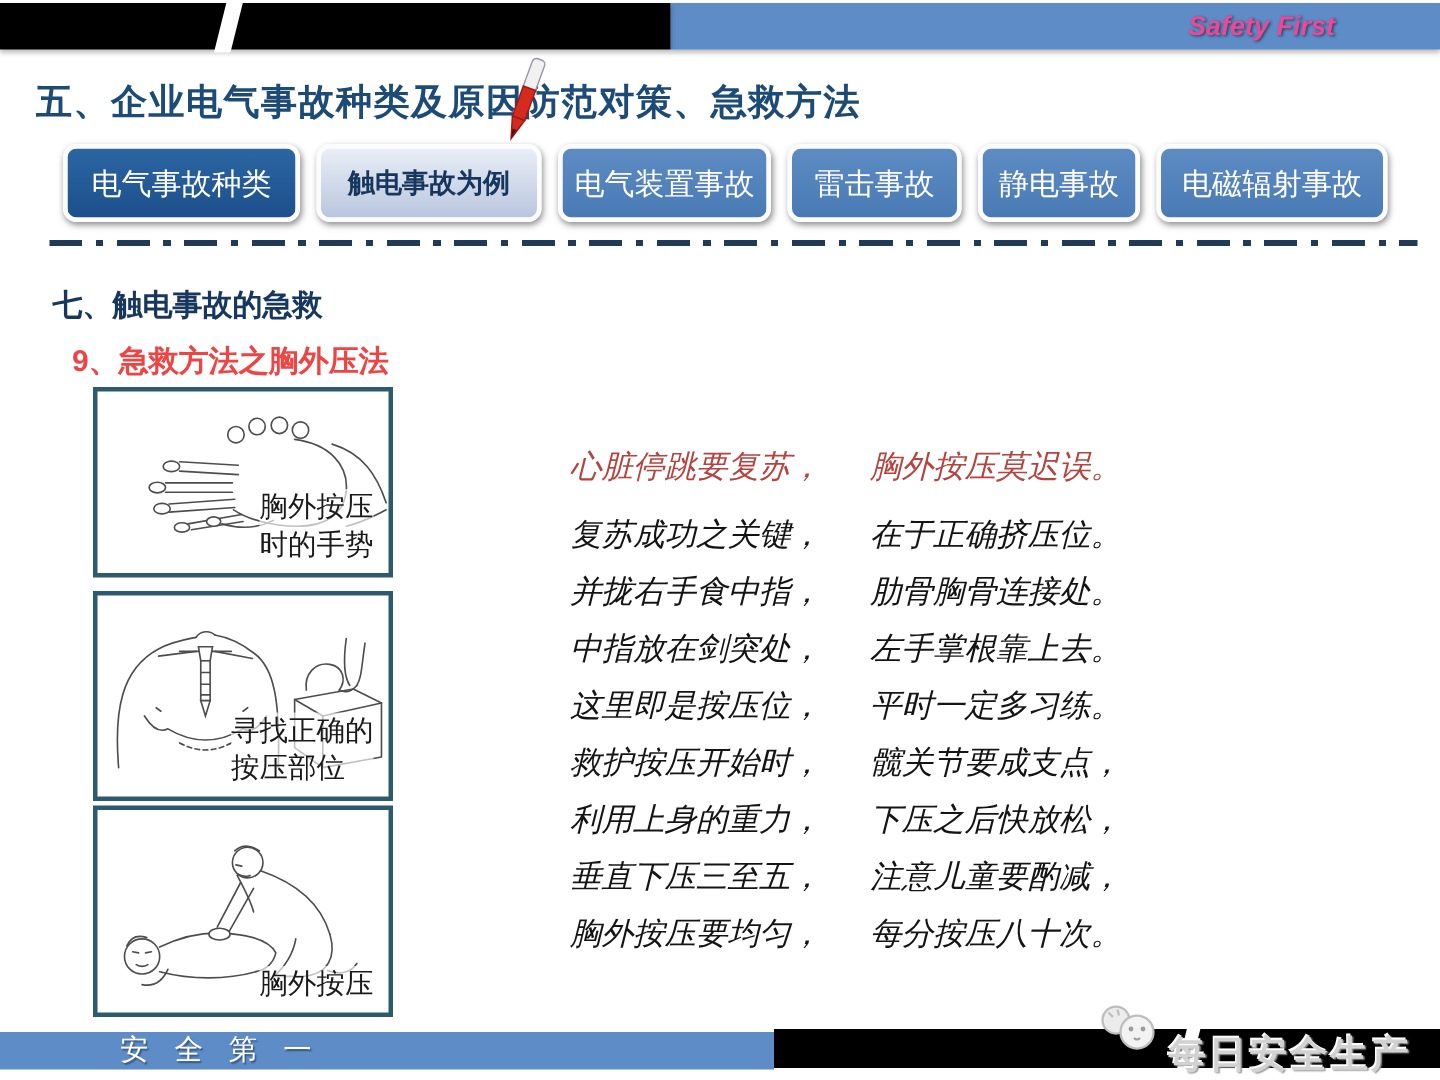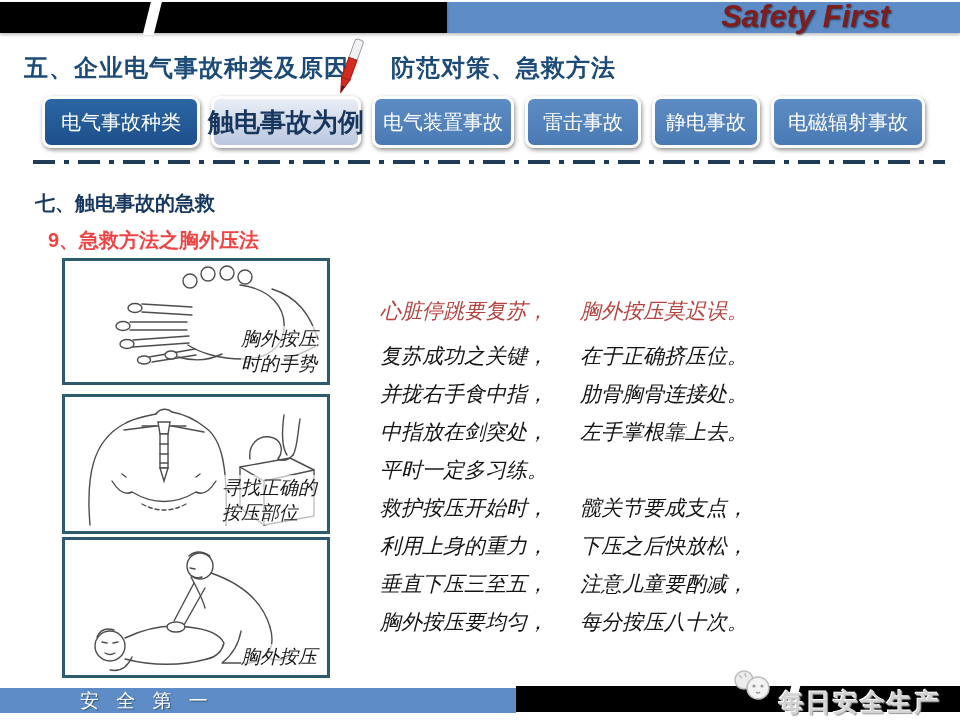--- a/index.html
+++ b/index.html
@@ -5,47 +5,47 @@
   html,body{margin:0;padding:0;background:#888;}
   .slide{position:relative;width:960px;height:720px;background:#ffffff;overflow:hidden;
          font-family:"Liberation Sans",sans-serif;margin:0 auto;}
   
   .bar-black-top{position:absolute;left:0;top:2px;width:447px;height:31px;background:#000;
                  box-shadow:0 2px 3px rgba(0,0,0,.25);}
   .bar-gap-top{position:absolute;left:147px;top:0;width:11px;height:35px;background:#fff;
                transform:skewX(-14deg);z-index:2;}
   .bar-blue-top{position:absolute;left:447px;top:2px;width:513px;height:31px;background:#5d8cc7;
                 box-shadow:0 2px 3px rgba(0,0,0,.25);}
-  .brand{position:absolute;right:70px;top:2px;height:16px;line-height:30px;color:#7f1d1d;
-         font-size:31px;font-weight:bold;font-style:italic;
+  .brand{position:absolute;right:70px;top:2px;height:16px;line-height:30px;color:#ec4899;
+         font-size:18px;font-weight:bold;font-style:italic;
          text-shadow:1px 1px 2px rgba(0,0,0,.55);}
   
   .section-title{position:absolute;left:24px;top:52px;font-size:24px;font-weight:bold;
                  color:#1c4b77;letter-spacing:1px;white-space:nowrap;}
-  .section-title .post{margin-left:42px;font-family:Liberation Mono, monospace;}
+  .section-title .post{font-family:Liberation Mono, monospace;}
   .pen{position:absolute;left:338px;top:36px;width:24px;height:62px;transform:rotate(20deg);z-index:3;}
   
   .tabs{position:absolute;left:42px;top:96px;display:flex;gap:11px;}
   .tab{height:52px;border:3px solid #fcfcfc;border-radius:9px;box-sizing:border-box;
        display:flex;align-items:center;justify-content:center;color:#fff;font-size:20px;
        background:linear-gradient(#5d8cc4,#4a7ab4);
        box-shadow:1px 2px 4px rgba(50,50,50,.55);cursor:pointer;white-space:nowrap;}
   .tab.dark{background:linear-gradient(#2b66a3,#1d4f8b);}
-  .tab.active{background:linear-gradient(#e9eef7,#b9c6de);color:#17365d;font-weight:bold;font-size:26px;}
+  .tab.active{background:linear-gradient(#e9eef7,#b9c6de);color:#17365d;font-weight:bold;font-size:18px;}
   .w1{width:158px}.w2{width:150px}.w3{width:142px}.w4{width:116px}.w5{width:108px}.w6{width:154px}
   
   .divider{position:absolute;left:33px;top:160px;width:912px;height:4px;
            background:repeating-linear-gradient(90deg,#1f3b57 0 22px,transparent 22px 31px,
                       #1f3b57 31px 36px,transparent 36px 45px);}
   
   .heading1{position:absolute;left:35px;top:190px;font-size:20px;font-weight:bold;color:#17375e;}
   .heading2{position:absolute;left:48px;top:227px;font-size:20px;font-weight:bold;color:#ef4444;}
   
-  .figure{position:absolute;left:62px;width:268px;border:3px solid #2e5a6e;box-sizing:border-box;
-          background:#fff;font-style:italic;}
+  .figure{position:absolute;left:62px;width:200px;border:3px solid #2e5a6e;box-sizing:border-box;
+          background:#fff;}
   .fig1{top:258px;height:127px;}
   .fig2{top:394px;height:140px;}
   .fig3{top:537px;height:141px;}
   .figure svg{position:absolute;left:0;top:0;width:100%;height:100%;}
   .caption{position:absolute;right:10px;bottom:6px;font-size:19px;color:#1a1a1a;line-height:25px;
            text-align:left;background:rgba(255,255,255,.65);}
   
   .rhyme{position:absolute;left:380px;top:292px;font-style:italic;}
   .rhyme-row{display:grid;grid-template-columns:200px auto;height:38px;align-items:center;
              font-size:21px;color:#141414;}
@@ -203,20 +203,21 @@
     </div>
     <div class="rhyme-row">
       <span>并拢右手食中指，</span>
       <span>肋骨胸骨连接处。</span>
     </div>
     <div class="rhyme-row">
       <span>中指放在剑突处，</span>
       <span>左手掌根靠上去。</span>
     </div>
     <div class="rhyme-row">
+      <span>这里即是按压位，</span>
       <span>平时一定多习练。</span>
     </div>
     <div class="rhyme-row">
       <span>救护按压开始时，</span>
       <span>髋关节要成支点，</span>
     </div>
     <div class="rhyme-row">
       <span>利用上身的重力，</span>
       <span>下压之后快放松，</span>
     </div>

